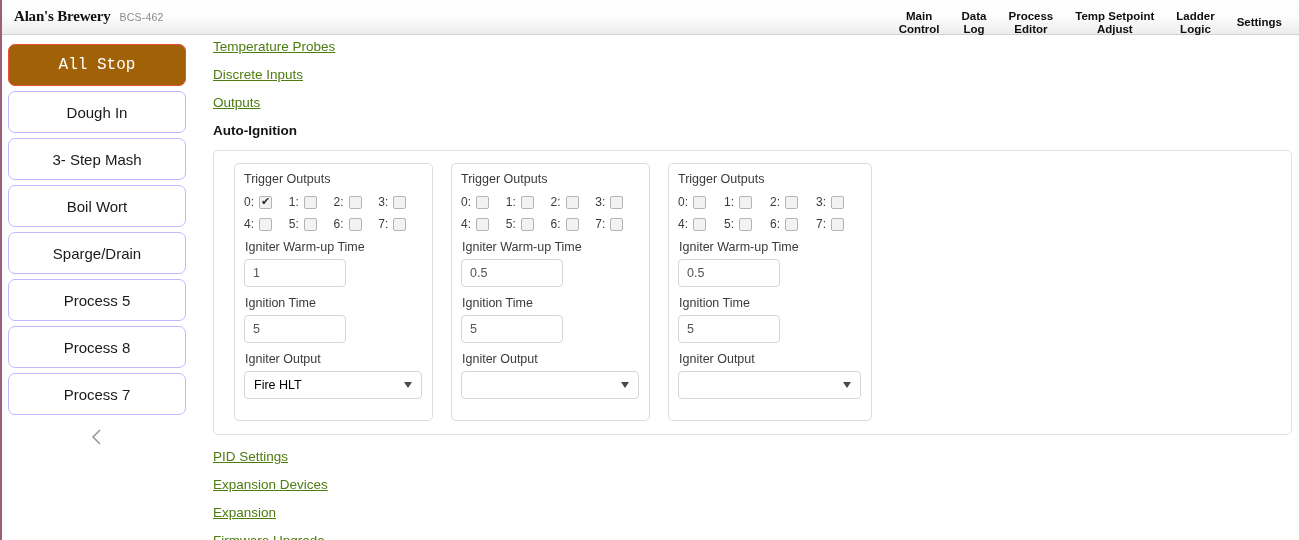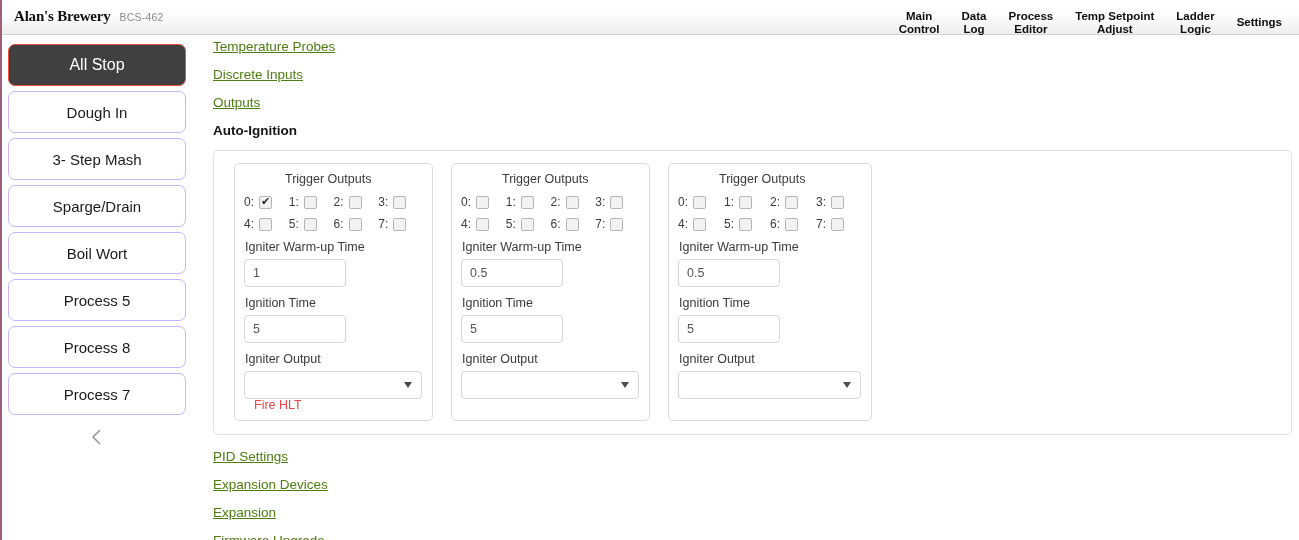--- a/index.html
+++ b/index.html
@@ -58,24 +58,25 @@
   .side-btn {
     display: flex; align-items: center; justify-content: center;
     height: 42px; margin-bottom: 5px;
     border: 1px solid #c4b5fd;
     border-radius: 7px;
     background: #ffffff;
     font-size: 15px; color: #1a1a1a;
     cursor: pointer;
   }
   .side-btn.stop {
-    background: #404040;
+    background: #a16207;
     border: 1px solid #e8503c;
     color: #ffffff;
     font-size: 16px;
+    font-family: Liberation Mono, monospace;
   }
   #sidebar-collapse {
     display: flex; align-items: center; justify-content: center;
     height: 34px; margin-top: 2px;
     cursor: pointer;
   }
   #sidebar-collapse svg { display: block; }
 
   
   #main {
@@ -111,21 +112,20 @@
   .card {
     width: 199px; height: 258px;
     border: 1px solid #dcdcdc;
     border-radius: 5px;
     background: #ffffff;
     padding: 8px 9px 0 9px;
   }
   .card-title {
     font-size: 12.5px; color: #3a3a3a;
     margin-bottom: 9px;
-    margin-left: 41px;
   }
   .cb-grid {
     display: grid;
     grid-template-columns: repeat(4, 1fr);
     row-gap: 8px;
     margin-bottom: 9px;
   }
   .cb-cell {
     display: flex; align-items: center; gap: 5px;
     font-size: 12px; color: #3a3a3a;
@@ -163,21 +163,21 @@
   .select-wrap {
     position: relative;
     width: 178px; height: 28px;
     border: 1px solid #d6d6d6;
     border-radius: 4px;
     background: #ffffff;
     cursor: pointer;
   }
   .select-val {
     position: absolute; left: 9px; top: 6px;
-    font-size: 12.5px; color: #ef4444; margin-top: 20px;
+    font-size: 12.5px; color: #000000;
   }
   .select-arrow {
     position: absolute; right: 9px; top: 10px;
     width: 0; height: 0;
     border-left: 4px solid transparent;
     border-right: 4px solid transparent;
     border-top: 6px solid #4a4a4a;
   }
   .card.wide { width: 204px; }
   .card.wide .select-wrap { width: 183px; }
@@ -206,22 +206,22 @@
 Logic</div>
         <div class="nav-item">Settings</div>
       </div>
   </div>
 
   <div id="sidebar">
     <div id="sidebar-buttons">
         <div class="side-btn stop">All Stop</div>
         <div class="side-btn">Dough In</div>
         <div class="side-btn">3- Step Mash</div>
+        <div class="side-btn">Boil Wort</div>
         <div class="side-btn">Sparge/Drain</div>
-        <div class="side-btn">Boil Wort</div>
         <div class="side-btn">Process 5</div>
         <div class="side-btn">Process 8</div>
         <div class="side-btn">Process 7</div>
       </div>
     <div id="sidebar-collapse">
       <svg width="14" height="20" viewBox="0 0 14 20">
         <polyline points="10,3 3,10 10,17" fill="none" stroke="#9a9a9a" stroke-width="1.6"></polyline>
       </svg>
     </div>
   </div>

